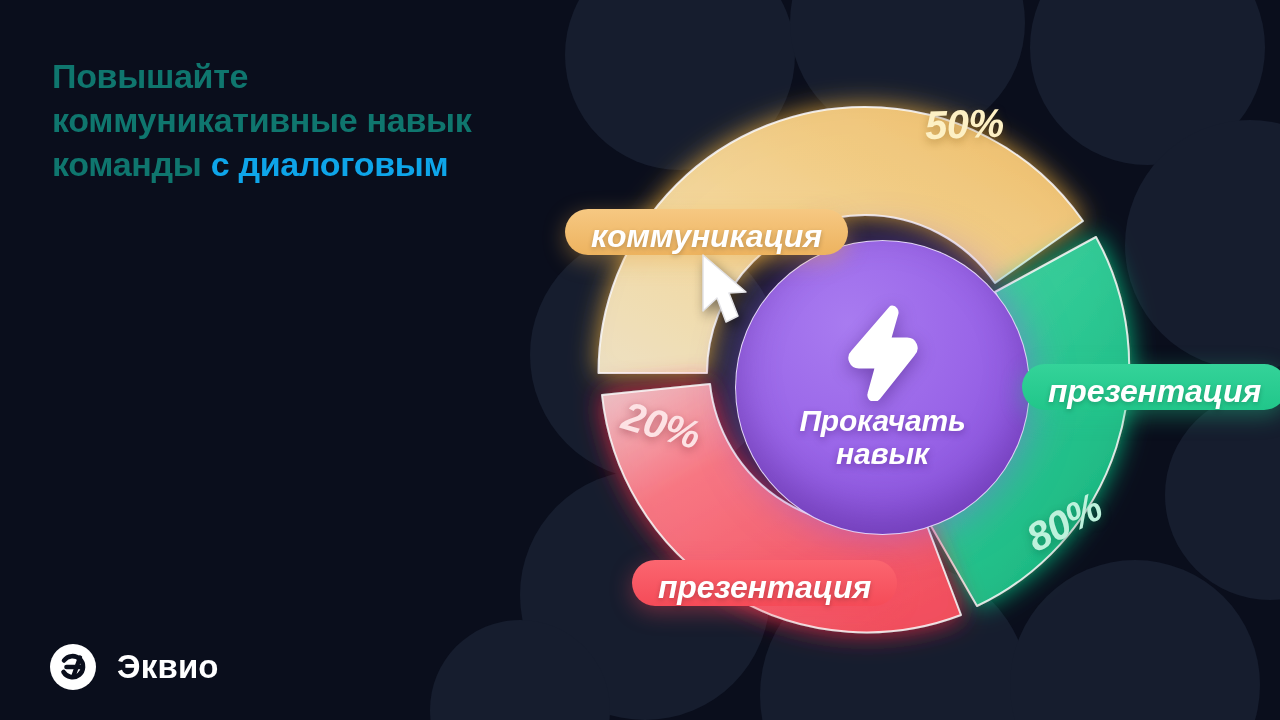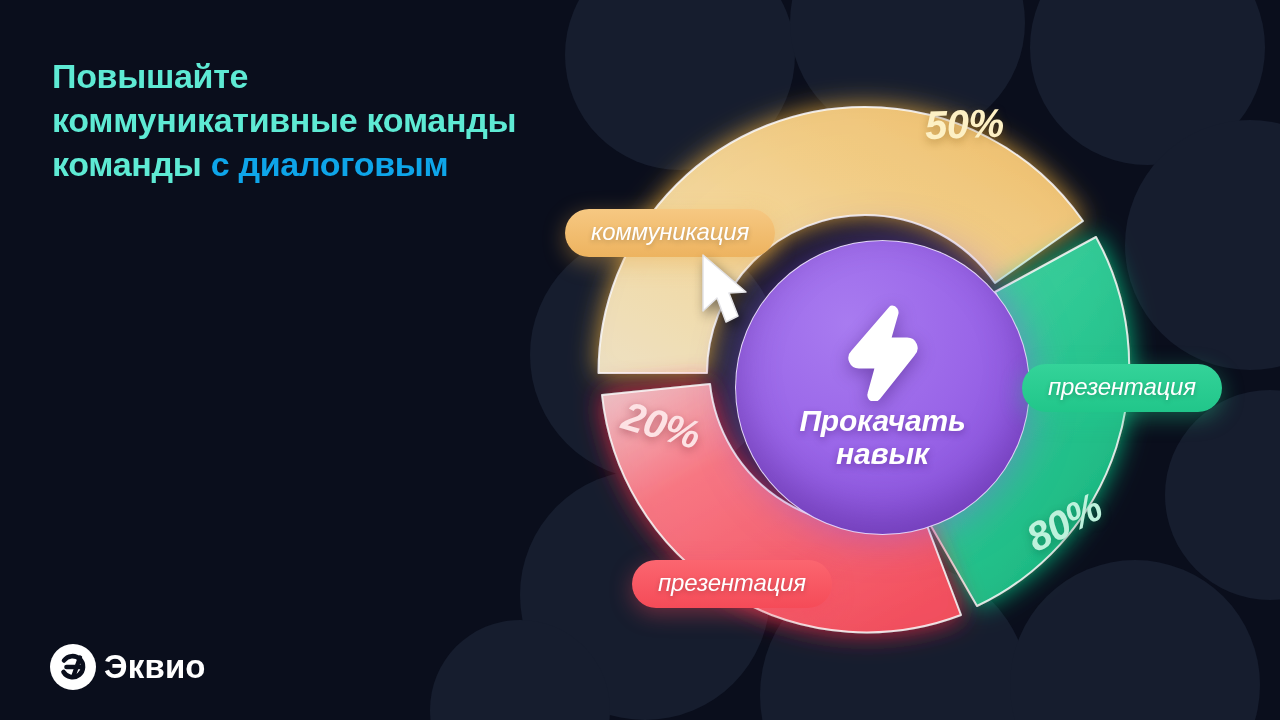--- a/index.html
+++ b/index.html
@@ -84,26 +84,26 @@
   #pct-comm  { left:925px; top:102px;  color:#fdf0c4; text-shadow:0 3px 8px rgba(120,80,10,0.40); transform:rotate(-2deg); }
   #pct-pres  { left:1025px; top:500px; color:#bdf2dc; text-shadow:0 3px 8px rgba(10,80,55,0.42); transform:rotate(-28deg); }
   #pct-obj   { left:622px; top:403px;  color:#fde2e4; text-shadow:0 3px 8px rgba(110,15,30,0.40); transform:rotate(16deg); }
 
   
   .pill {
     position:absolute;
     display:flex; align-items:center; justify-content:center;
     border-radius:999px;
     color:#ffffff;
-    font-size:24px;
-    font-weight:normal;
+    font-size:32px;
+    font-weight:bold;
     font-style:italic;
     letter-spacing:-0.2px;
     white-space:nowrap;
-    padding:9px 26px 11px;
+    padding:9px 26px 0;
     z-index:8;
     text-shadow:0 2px 5px rgba(0,0,0,0.22);
   }
   #pill-comm {
     left:565px; top:209px;
     background:linear-gradient(180deg,#f6c882 0%,#edb35f 100%);
     box-shadow:0 6px 22px rgba(235,170,70,0.40);
   }
   #pill-pres {
     left:1022px; top:364px;
@@ -128,28 +128,28 @@
   
   #headline {
     position:absolute;
     left:52px; top:54px;
     width:560px;
     font-size:34px;
     font-weight:bold;
     line-height:1.30;
     letter-spacing:-0.3px;
   }
-  .hl-accent { color:#5eead4; }
+  .hl-accent { color:#0f766e; }
   .hl-plain  { color:#0ea5e9; }
 
   
   #logo {
     position:absolute;
     left:50px; bottom:30px;
-    display:flex; align-items:center; gap:8px;
+    display:flex; align-items:center; gap:21px;
   }
   #logo-mark { width:46px; height:46px; }
   #logo-text {
     color:#ffffff;
     font-size:33px;
     font-weight:bold;
     letter-spacing:0.2px;
   }
 </style>
 </head>
@@ -165,21 +165,21 @@
     <div class="blob b5"></div>
     <div class="blob b6"></div>
     <div class="blob b7"></div>
     <div class="blob b8"></div>
     <div class="blob b9"></div>
     <div class="blob b10"></div>
   </div>
 
   <div id="headline">
     <span class="hl-accent">Повышайте</span><br>
-    <span class="hl-accent">коммуникативные команды</span><br>
+    <span class="hl-accent">коммуникативные навык</span><br>
     <span class="hl-accent">команды</span><span class="hl-plain"> с диалоговым</span><br>
   </div>
 
   <div id="ring">
     <svg class="arc-svg" viewBox="0 0 620 620">
       <defs>
 
         <linearGradient id="gAmber" x1="0" y1="1" x2="1" y2="0">
           <stop offset="0%" stop-color="#f0e4c6"></stop>
           <stop offset="45%" stop-color="#f4d79a"></stop>

